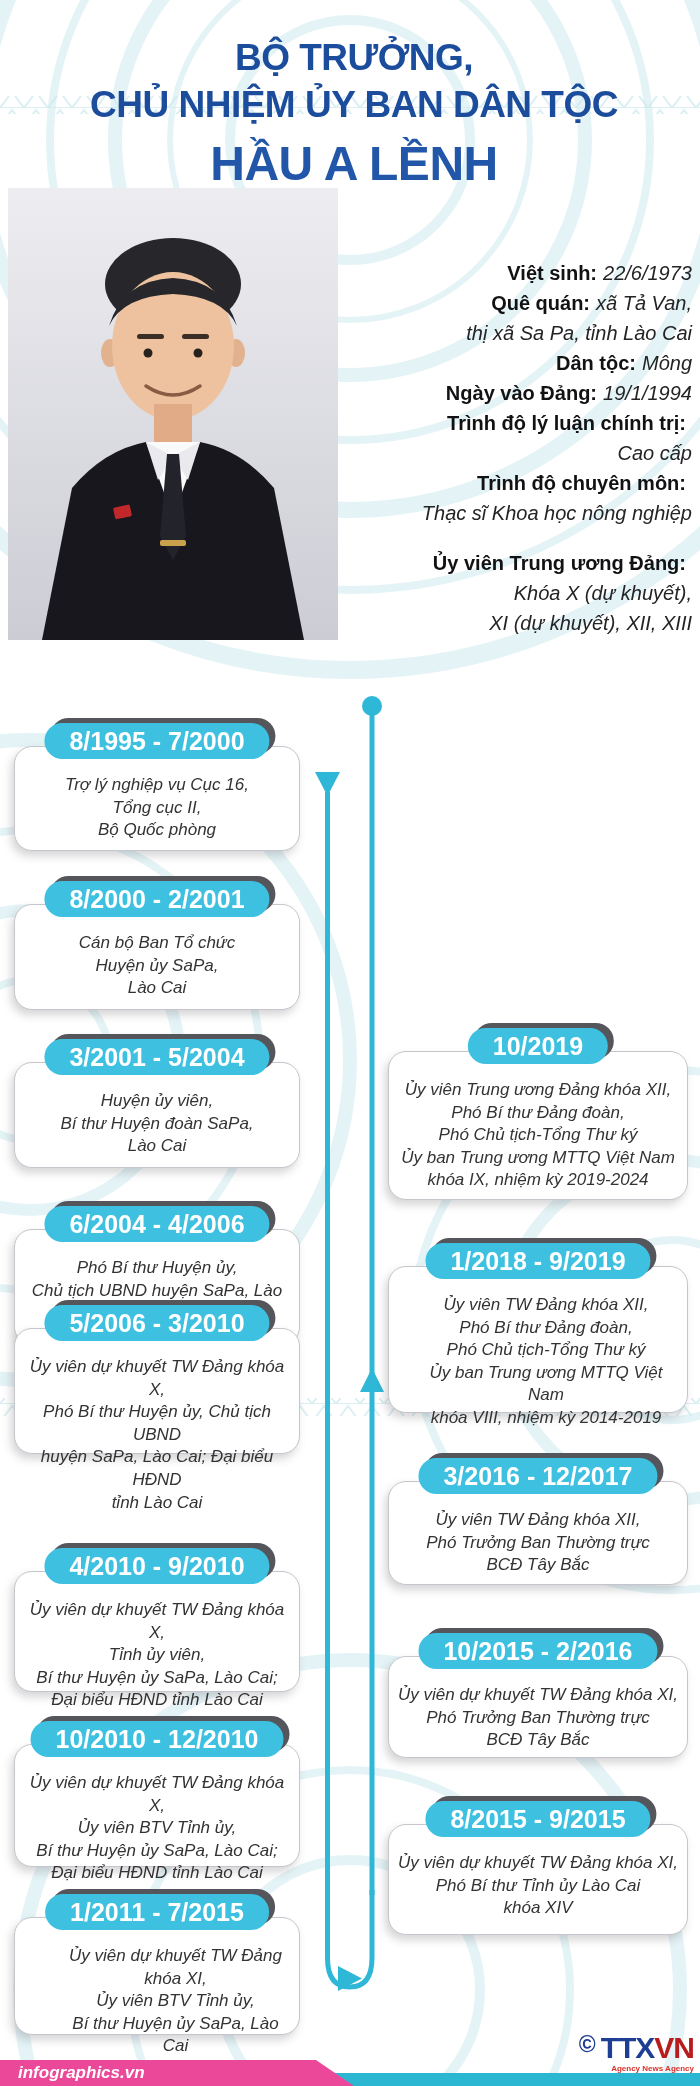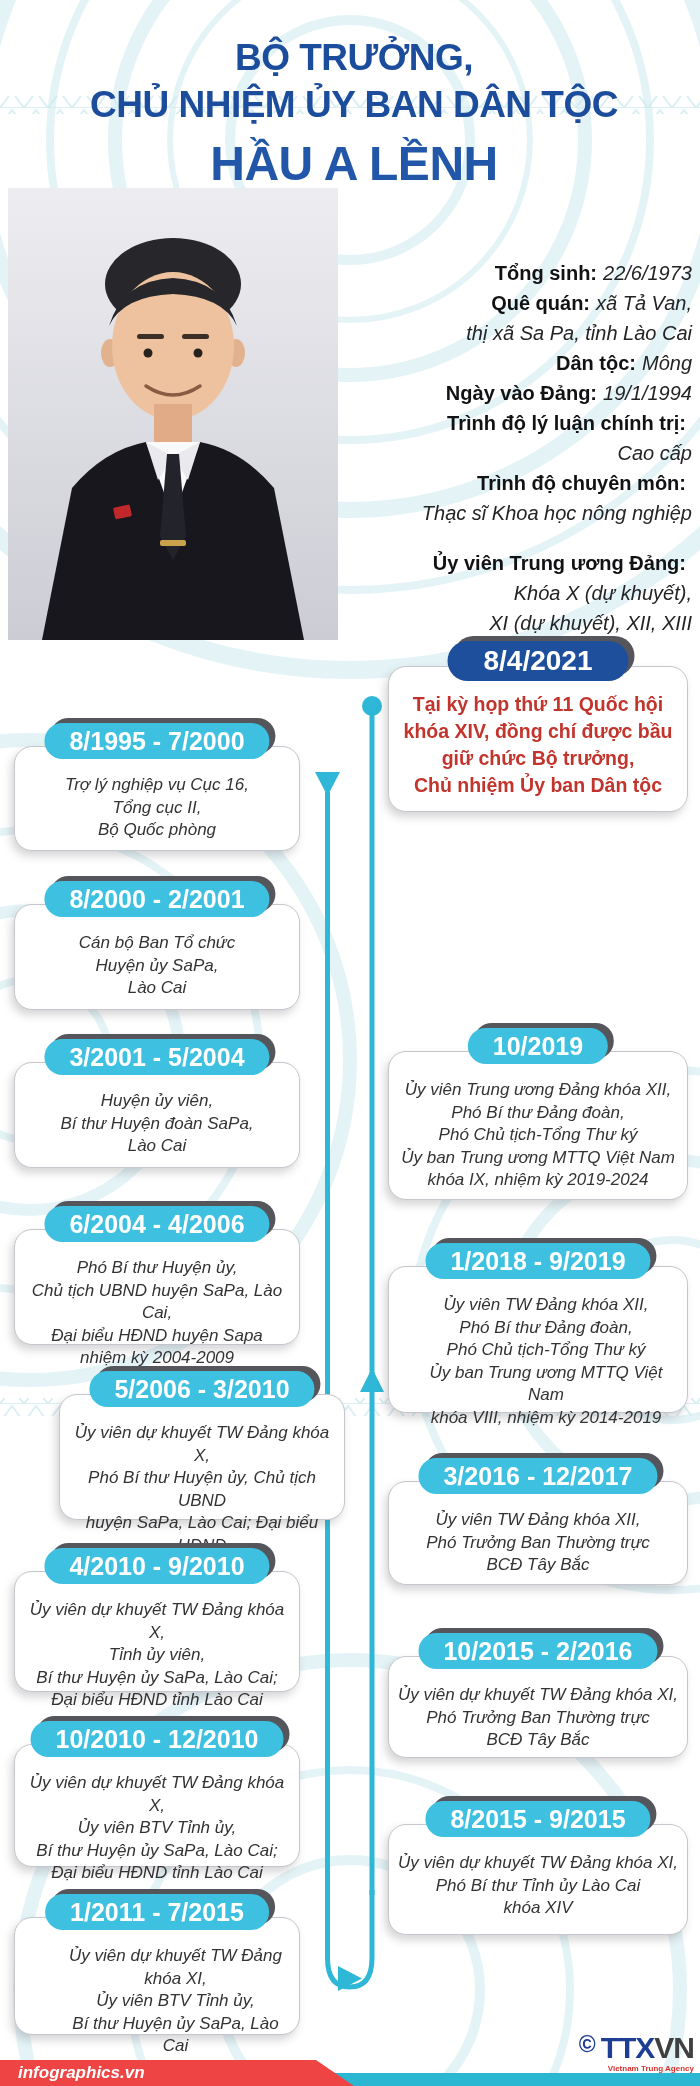--- a/index.html
+++ b/index.html
@@ -41,29 +41,29 @@
   .tbody{
     font-size:17px;font-style:italic;color:#333335;line-height:1.33;
     white-space:pre-line;padding:0 6px;
   }
   .tbody.red{font-style:normal;font-weight:bold;color:#c2342c;font-size:19.5px;line-height:1.38;}
   
   .tl-svg{position:absolute;left:0;top:0;pointer-events:none;}
   
   .foot-bar{position:absolute;left:0;top:2073px;width:700px;height:13px;background:#2bb6d2;}
   .foot-banner{
-    position:absolute;left:0;top:2060px;width:354px;height:26px;background:#ef4444;
+    position:absolute;left:0;top:2060px;width:354px;height:26px;background:#ec4899;
     clip-path:polygon(0 0,316px 0,354px 100%,0 100%);
     color:#ffffff;font-style:italic;font-weight:bold;font-size:17px;line-height:25px;
     padding-left:18px;box-sizing:border-box;
   }
   .agency{position:absolute;right:6px;top:2033px;text-align:right;line-height:1;}
   .agency .copy{font-size:23px;color:#1d3e93;font-weight:bold;vertical-align:6px;margin-right:5px;}
   .agency .ttx{font-size:30px;font-weight:bold;color:#1d3e93;letter-spacing:-1px;}
-  .agency .vn{color:#404040;margin-top:19px;}
+  .agency .vn{color:#b91c1c;margin-top:19px;}
   .agency .cap{font-size:8px;font-weight:bold;color:#d6332c;margin-top:2px;}
 </style>
 </head>
 <body>
 
 <div class="stage">
 
   <svg class="bg" width="700" height="2086" viewBox="0 0 700 2086">
     <defs>
       <pattern id="tri" width="24" height="18" patternUnits="userSpaceOnUse">
@@ -123,21 +123,21 @@
       <path d="M138,254 L165,330 L192,254 Z" fill="#fafafa"></path>
       <path d="M138,254 L165,268 L150,292 Z" fill="#e9e9ee"></path>
       <path d="M192,254 L165,268 L180,292 Z" fill="#e9e9ee"></path>
       <path d="M159,266 L171,266 L178,348 L165,372 L152,348 Z" fill="#23232b"></path>
       <rect x="152" y="352" width="26" height="6" rx="2" fill="#c9a24b"></rect>
       <rect x="106" y="318" width="17" height="12" rx="2" fill="#c0282c" transform="rotate(-12 114 324)"></rect>
     </svg>
   </div>
 
   <section class="profile">
-    <div class="pline"><span class="b">Tổng sinh:</span><span class="i">22/6/1973</span></div>
+    <div class="pline"><span class="b">Việt sinh:</span><span class="i">22/6/1973</span></div>
     <div class="pline"><span class="b">Quê quán:</span><span class="i">xã Tả Van,</span></div>
     <div class="pline"><span class="b"></span><span class="i">thị xã Sa Pa, tỉnh Lào Cai</span></div>
     <div class="pline"><span class="b">Dân tộc:</span><span class="i">Mông</span></div>
     <div class="pline"><span class="b">Ngày vào Đảng:</span><span class="i">19/1/1994</span></div>
     <div class="pline"><span class="b">Trình độ lý luận chính trị:</span><span class="i"></span></div>
     <div class="pline"><span class="b"></span><span class="i">Cao cấp</span></div>
     <div class="pline"><span class="b">Trình độ chuyên môn:</span><span class="i"></span></div>
     <div class="pline"><span class="b"></span><span class="i">Thạc sĩ Khoa học nông nghiệp</span></div>
     <div class="member">
       <div class="pline"><span class="b">Ủy viên Trung ương Đảng:</span><span class="i"></span></div>
@@ -176,21 +176,21 @@
 Bí thư Huyện đoàn SaPa,
 Lào Cai</div>
   </div>
   <div class="titem left" style="top:1229px;height:116px;">
     <div class="pill">6/2004 - 4/2006</div>
     <div class="tbody">Phó Bí thư Huyện ủy,
 Chủ tịch UBND huyện SaPa, Lào Cai,
 Đại biểu HĐND huyện Sapa
 nhiệm kỳ 2004-2009</div>
   </div>
-  <div class="titem left" style="top:1394px;height:126px;margin-left:45px;">
+  <div class="titem left" style="top:1328px;height:126px;">
     <div class="pill">5/2006 - 3/2010</div>
     <div class="tbody">Ủy viên dự khuyết TW Đảng khóa X,
 Phó Bí thư Huyện ủy, Chủ tịch UBND
 huyện SaPa, Lào Cai; Đại biểu HĐND
 tỉnh Lào Cai</div>
   </div>
   <div class="titem left" style="top:1571px;height:121px;">
     <div class="pill">4/2010 - 9/2010</div>
     <div class="tbody">Ủy viên dự khuyết TW Đảng khóa X,
 Tỉnh ủy viên,
@@ -204,27 +204,20 @@
 Bí thư Huyện ủy SaPa, Lào Cai;
 Đại biểu HĐND tỉnh Lào Cai</div>
   </div>
   <div class="titem left" style="top:1917px;height:118px;padding-left:37px;">
     <div class="pill">1/2011 - 7/2015</div>
     <div class="tbody">Ủy viên dự khuyết TW Đảng khóa XI,
 Ủy viên BTV Tỉnh ủy,
 Bí thư Huyện ủy SaPa, Lào Cai</div>
   </div>
 
-  <div class="titem right" style="top:666px;height:146px;padding-top:24px;">
-    <div class="pill navy">8/4/2021</div>
-    <div class="tbody red">Tại kỳ họp thứ 11 Quốc hội
-khóa XIV, đồng chí được bầu
-giữ chức Bộ trưởng,
-Chủ nhiệm Ủy ban Dân tộc</div>
-  </div>
   <div class="titem right" style="top:1051px;height:149px;">
     <div class="pill">10/2019</div>
     <div class="tbody">Ủy viên Trung ương Đảng khóa XII,
 Phó Bí thư Đảng đoàn,
 Phó Chủ tịch-Tổng Thư ký
 Ủy ban Trung ương MTTQ Việt Nam
 khóa IX, nhiệm kỳ 2019-2024</div>
   </div>
   <div class="titem right" style="top:1266px;height:147px;padding-left:16px;">
     <div class="pill">1/2018 - 9/2019</div>
@@ -252,16 +245,16 @@
 Phó Bí thư Tỉnh ủy Lào Cai
 khóa XIV</div>
   </div>
 
   <div class="foot-bar"></div>
   <div class="foot-banner">
     <span>infographics.vn</span>
   </div>
   <div class="agency">
     <span class="copy">©</span><span class="ttx"><span>TTX</span><span class="vn">VN</span></span>
-    <div class="cap">Vietnam Trung Agency</div>
+    <div class="cap">Agency News Agency</div>
   </div>
 
 </div>
 
 </body></html>

